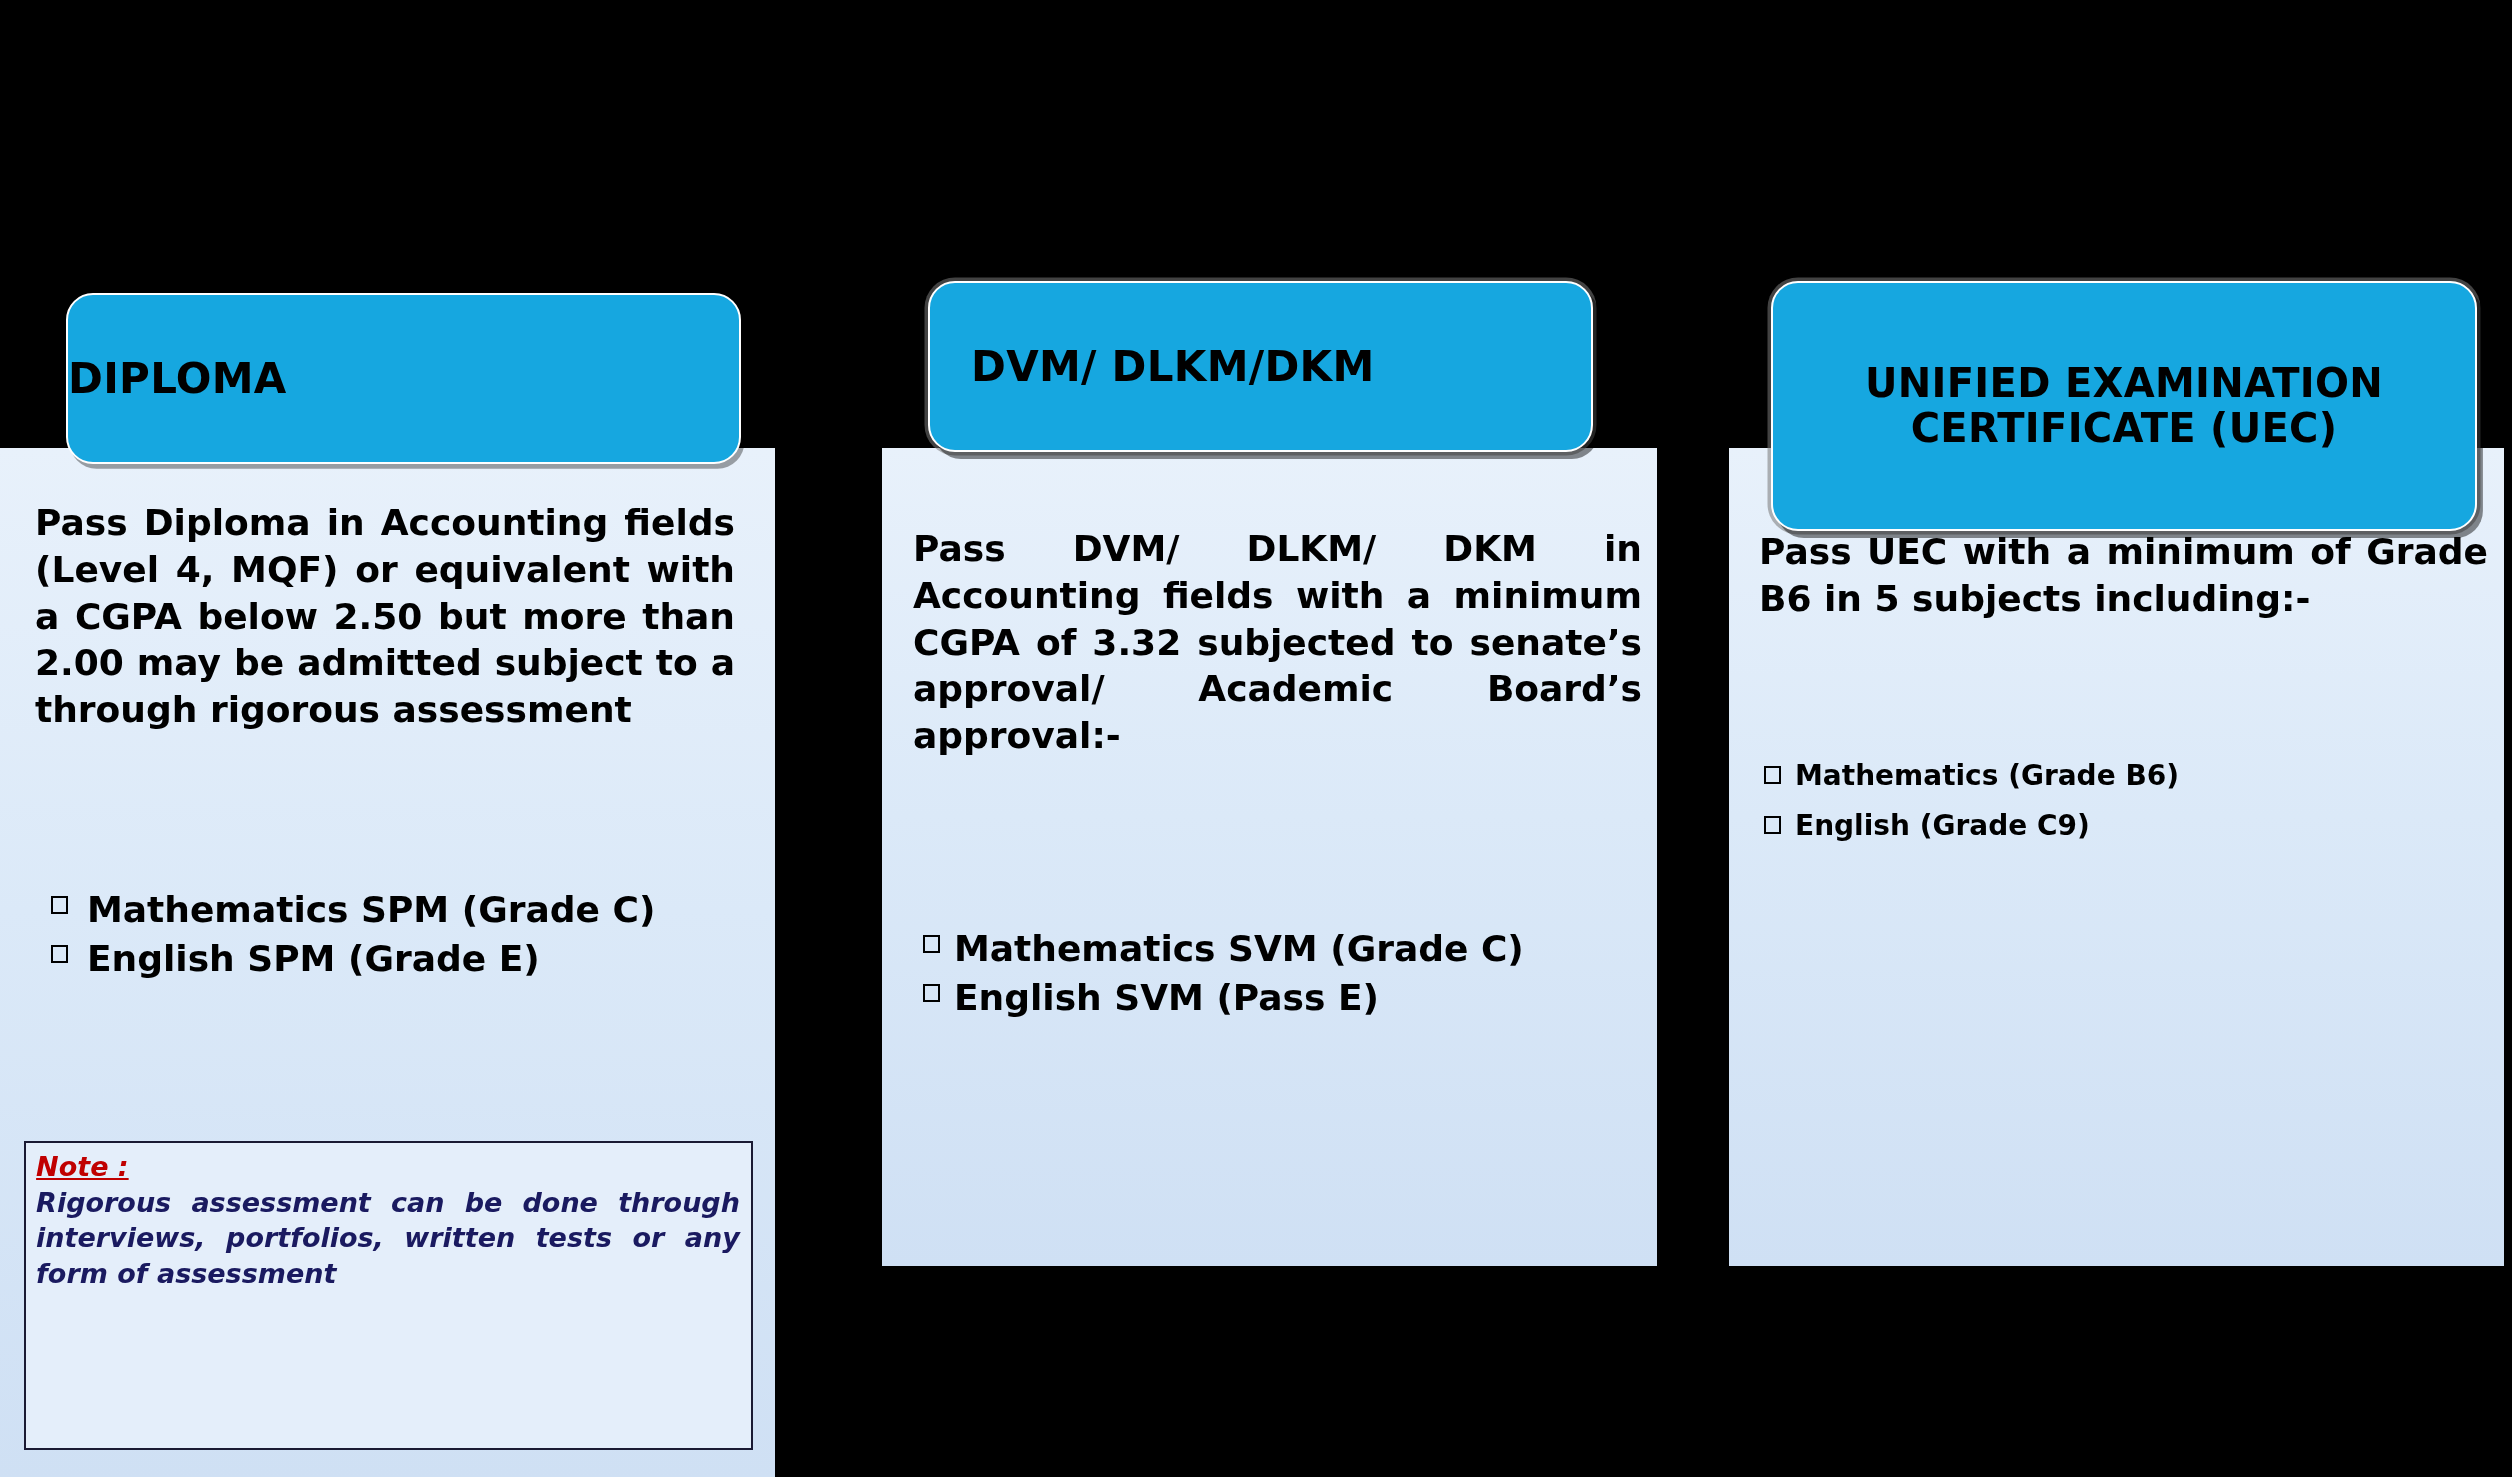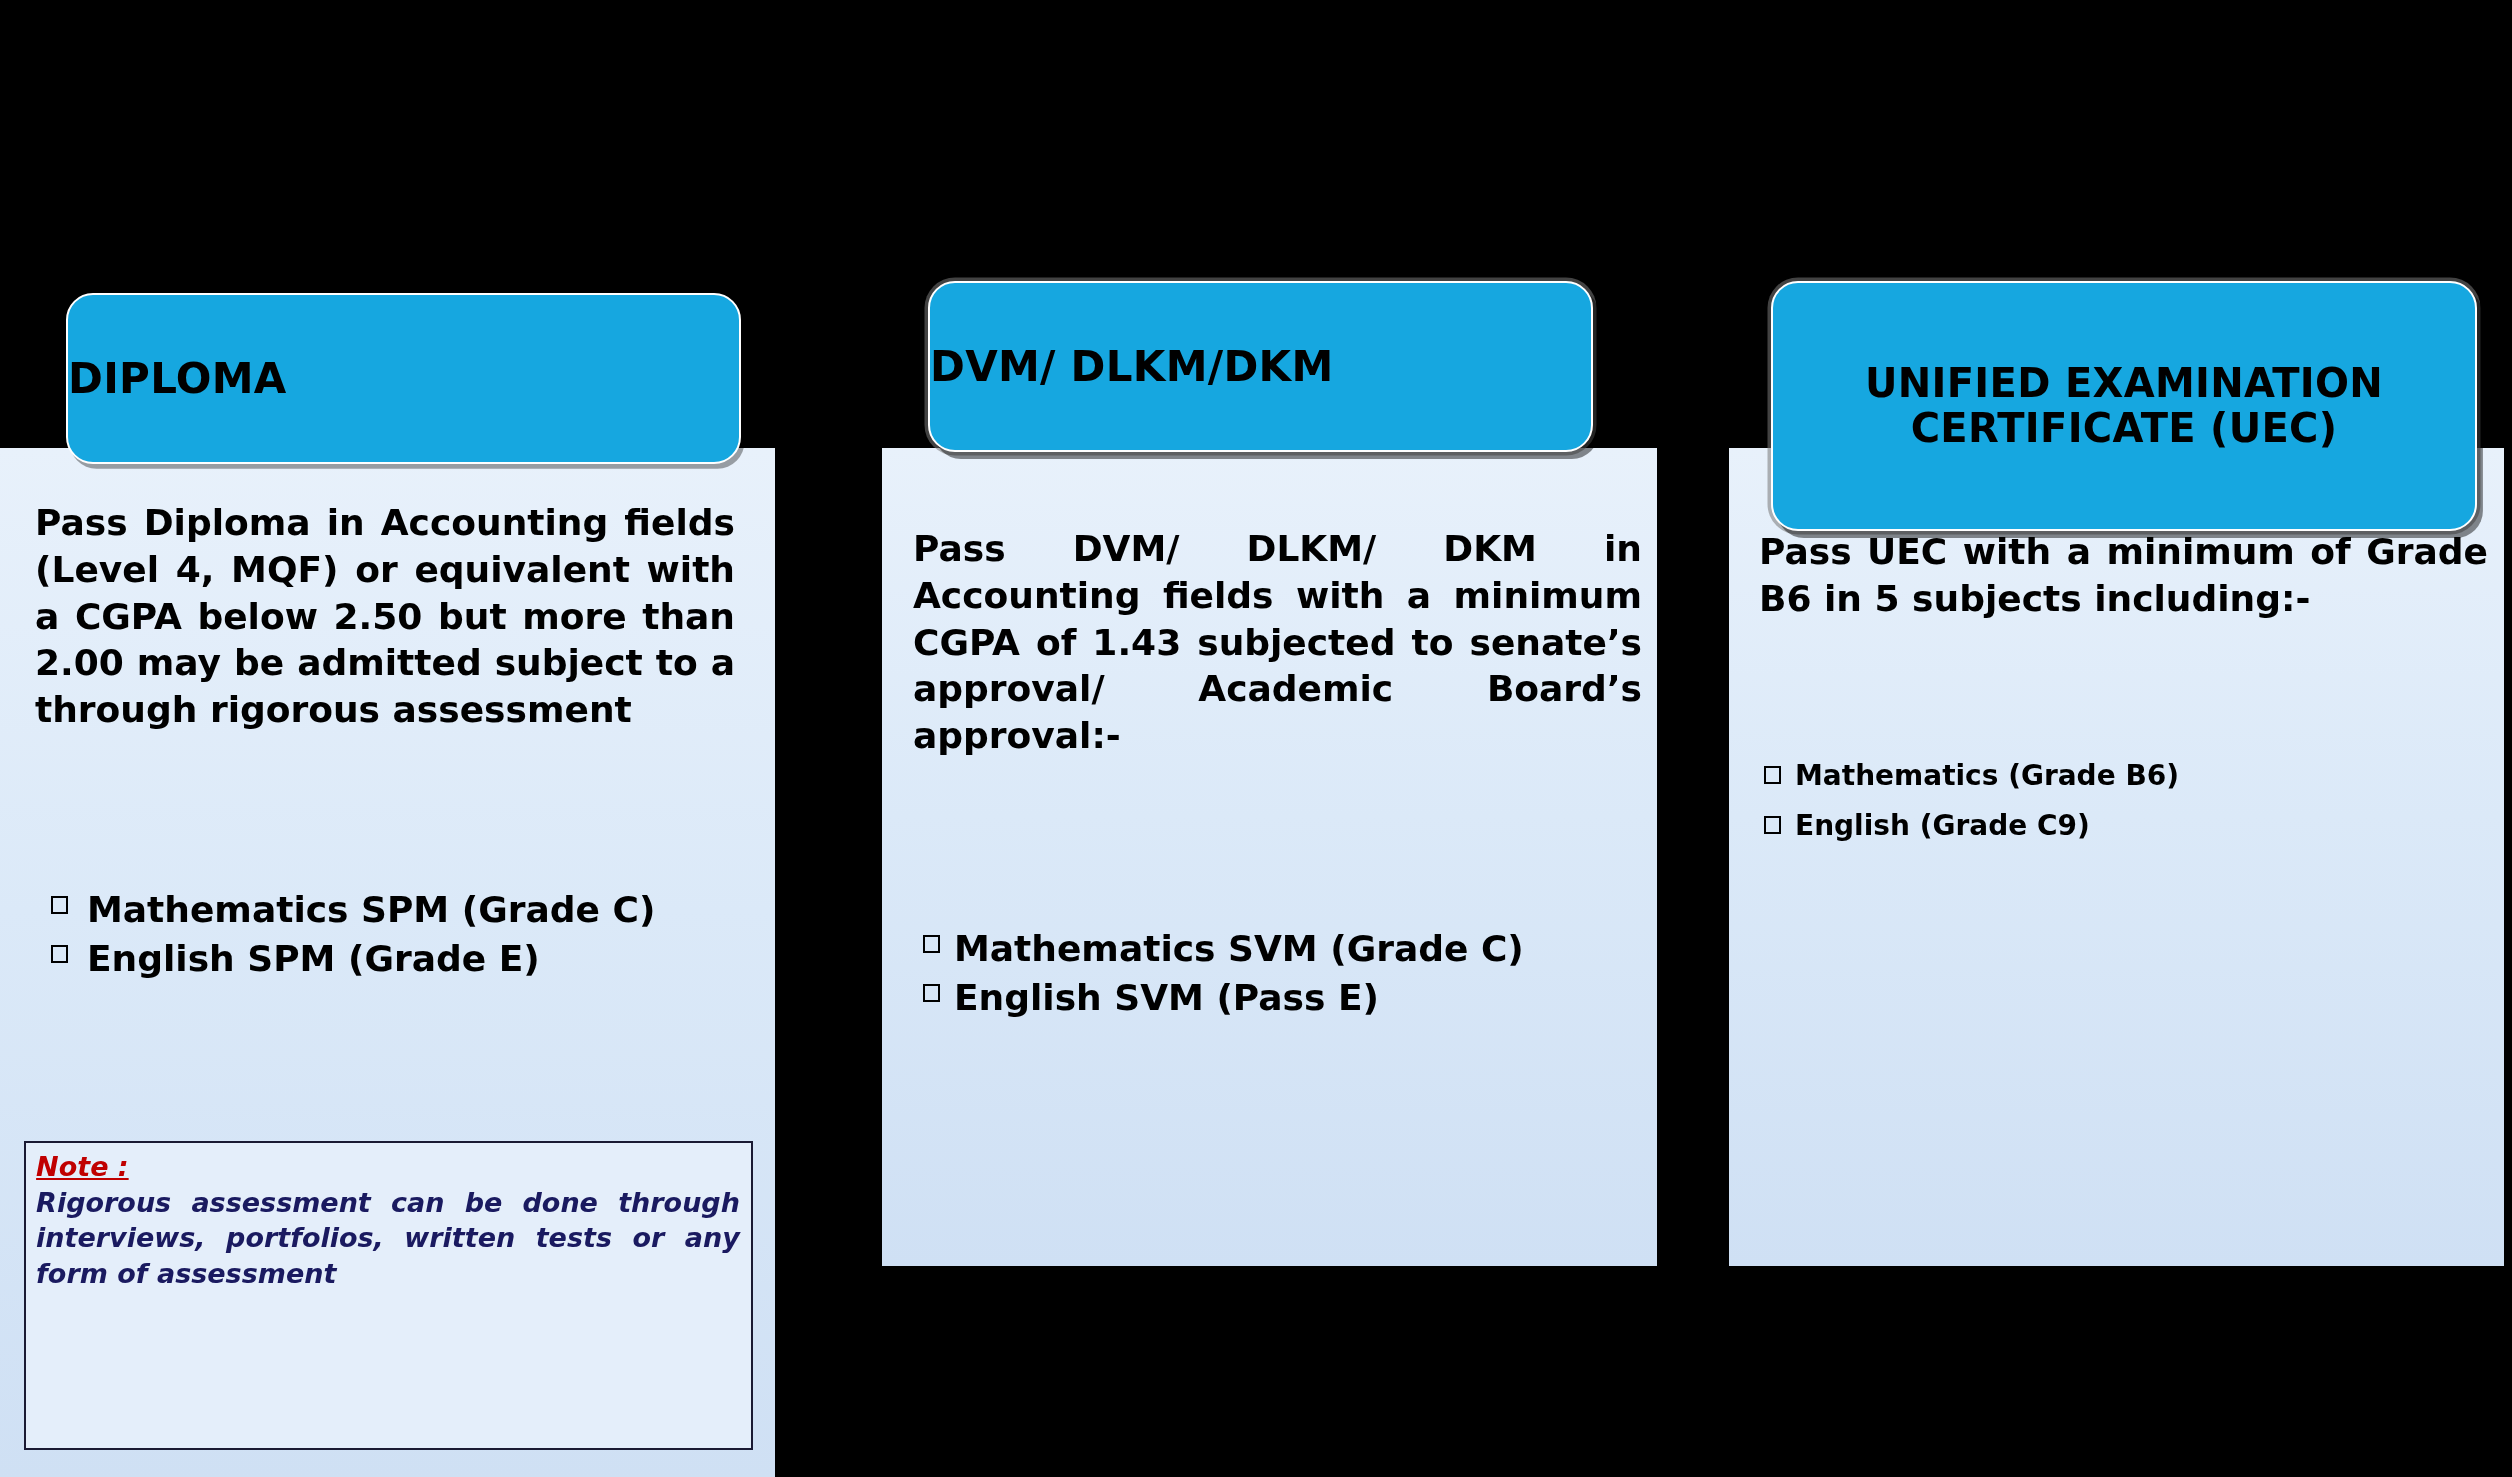--- a/index.html
+++ b/index.html
@@ -143,26 +143,26 @@
     </li>
   </ul>
 
   <div class="note-box" style="left:23.5px; top:1141px; width:729px; height:309px;">
     <div class="note-title">Note :</div>
     <div class="note-body">Rigorous assessment can be done through interviews, portfolios, written tests or any form of assessment</div>
   </div>
 
   <div class="card" style="left:882px; top:448px; width:775px; height:818px;"></div>
 
-  <div class="pill with-shadow" style="left:928px; top:281px; width:665px; height:171px; font-size:42px;">
+  <div class="pill with-shadow" style="left:928px; top:281px; width:665px; height:171px; font-size:42px;padding-left:41px;">
     <span>DVM/ DLKM/DKM</span>
   </div>
 
   <div class="body-text" style="left:913px; top:526px; width:729px; font-size:36px;">
-    <span class="blk">Pass DVM/ DLKM/ DKM in Accounting fields with a minimum CGPA of 1.43 subjected to senate’s approval/ Academic Board’s approval:-</span>
+    <span class="blk">Pass DVM/ DLKM/ DKM in Accounting fields with a minimum CGPA of 3.32 subjected to senate’s approval/ Academic Board’s approval:-</span>
   </div>
 
   <ul class="bullets tight" style="position:absolute; left:918px; top:928px; width:729px; font-size:36px;">
     <li>
       <span class="sq"></span>
       <span>Mathematics SVM (Grade C)</span>
     </li>
     <li style="margin-top:8.2px;">
       <span class="sq"></span>
       <span>English SVM (Pass E)</span>

